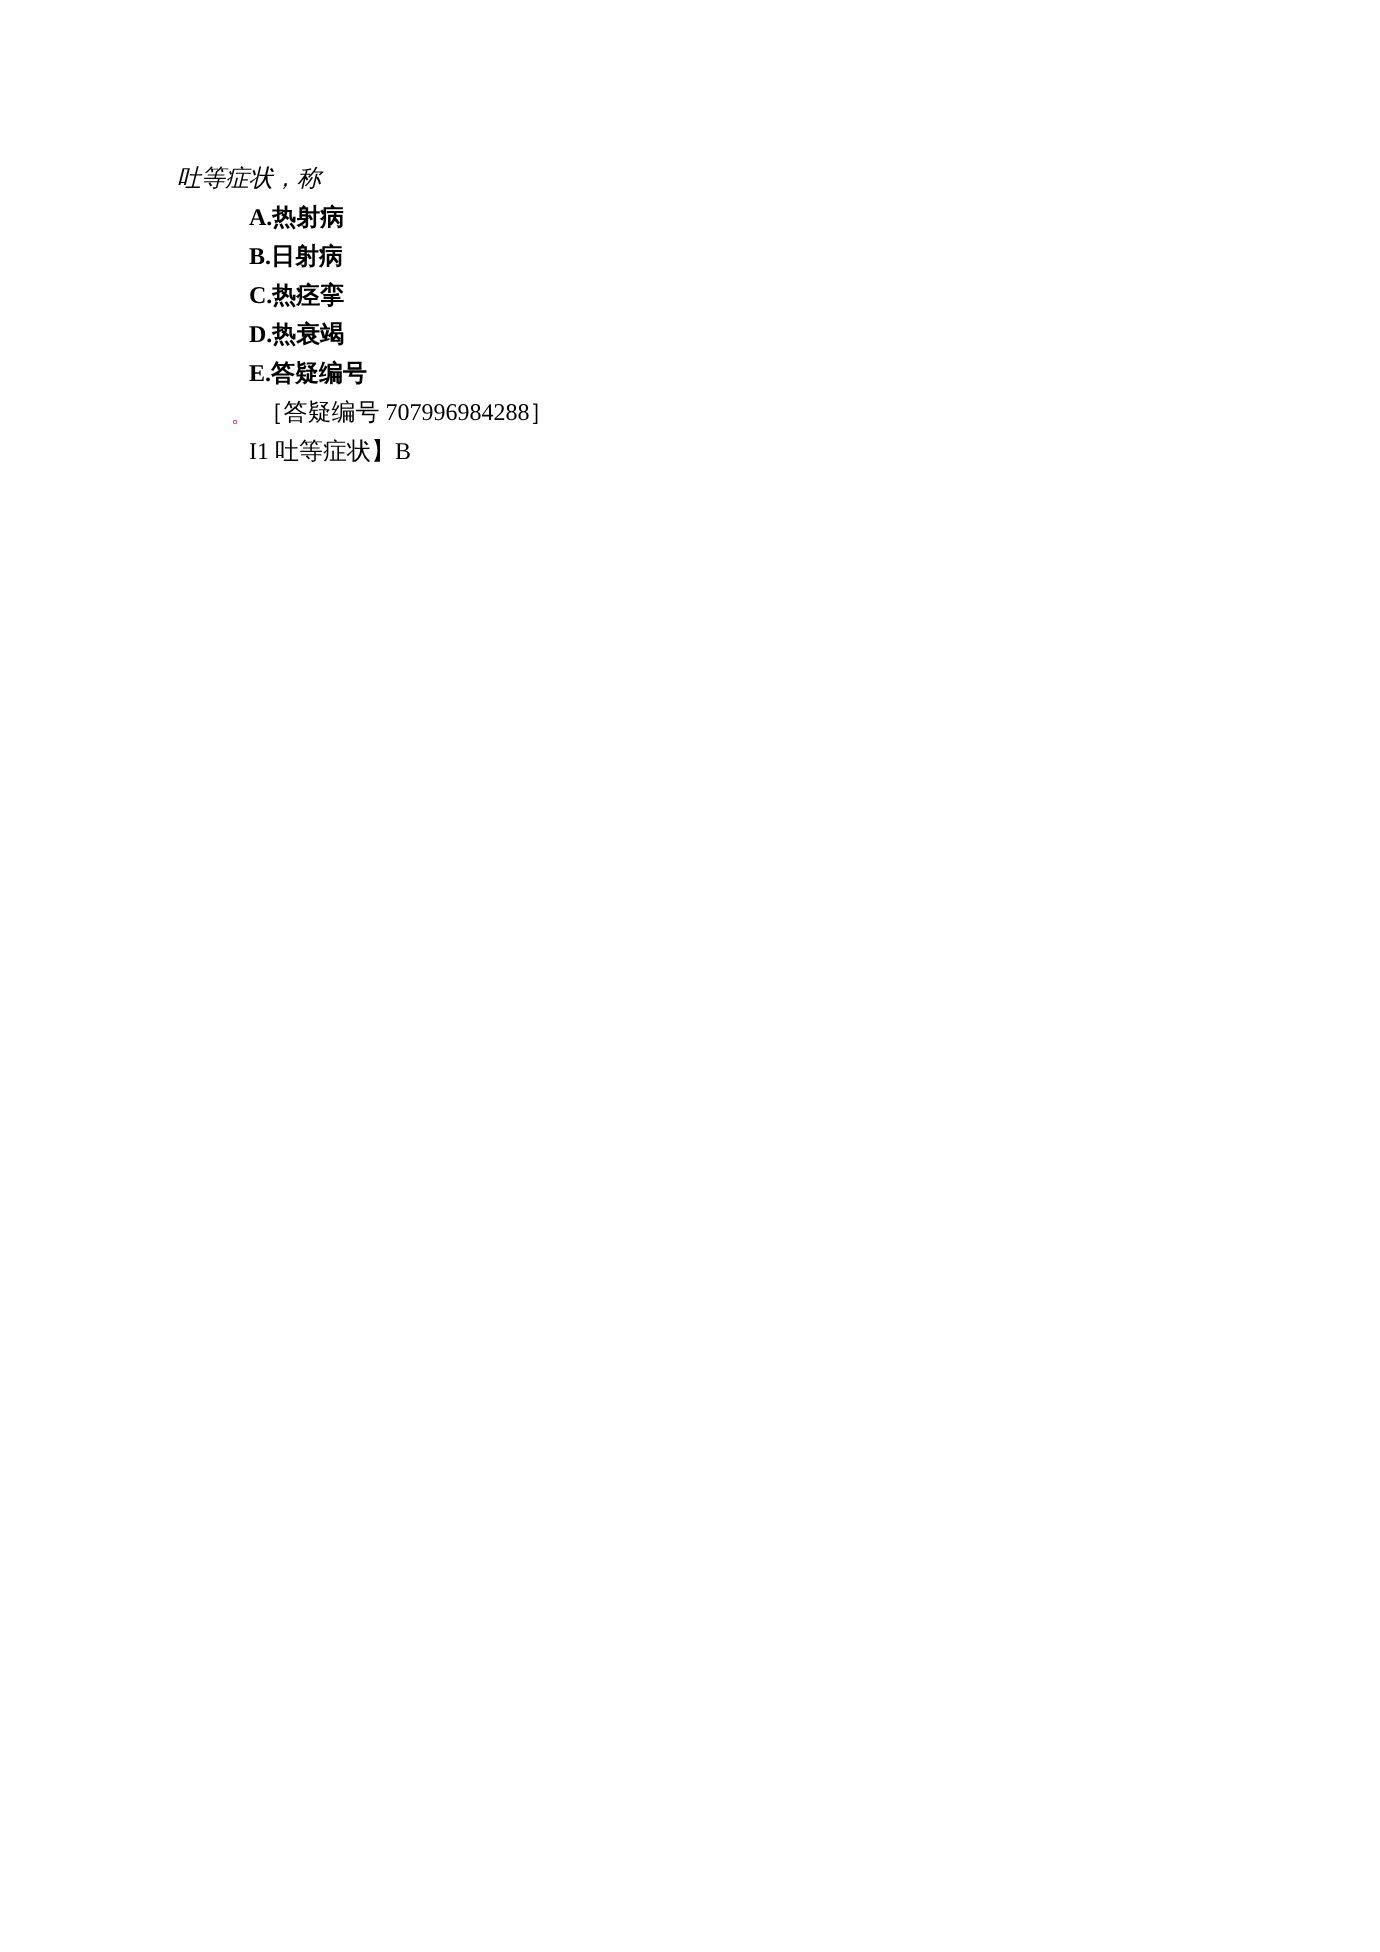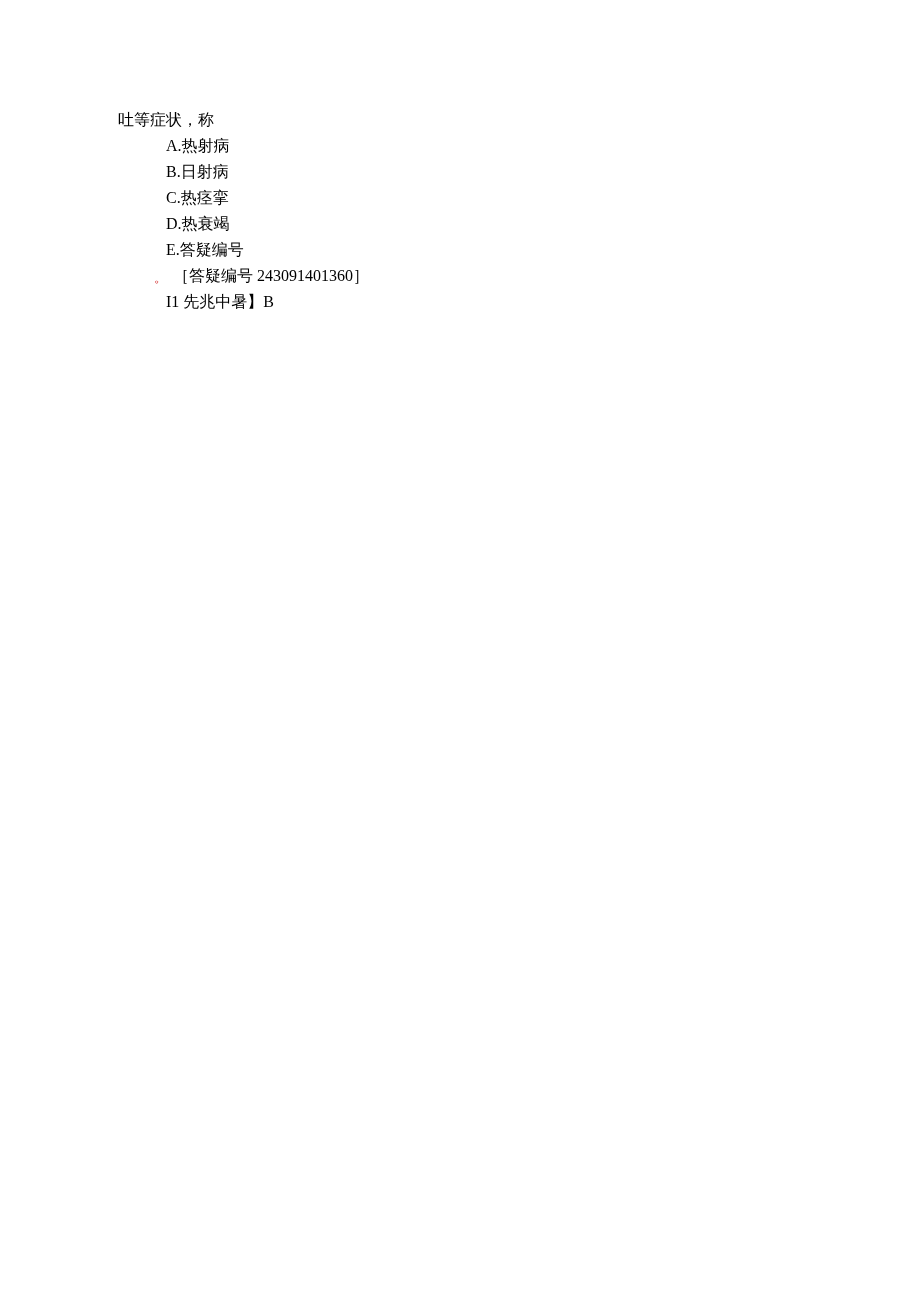--- a/index.html
+++ b/index.html
@@ -16,23 +16,25 @@
       color: #000000;
       padding-top: 108px;
       padding-left: 118px;
       line-height: 1.5;
     }
     .line {
       margin-bottom: 2px;
     }
     .intro-line {
       padding-left: 0;
+      font-style: italic;
     }
     .option-line {
       padding-left: 48px;
+      font-weight: bold;
     }
     .note-line {
       padding-left: 36px;
     }
     .answer-line {
       padding-left: 48px;
     }
     .red-marker {
       color: #cc0000;
       font-size: 13px;
@@ -62,18 +64,18 @@
 <div class="line option-line">
   <span>D.热衰竭</span>
 </div>
 
 <div class="line option-line">
   <span>E.答疑编号</span>
 </div>
 
 <div class="line note-line">
   <span class="red-marker">。</span>
-  <span>［答疑编号 243091401360］</span>
+  <span>［答疑编号 707996984288］</span>
 </div>
 
 <div class="line answer-line">
-  <span>I1 先兆中暑】B</span>
+  <span>I1 吐等症状】B</span>
 </div>
 
 </body></html>

